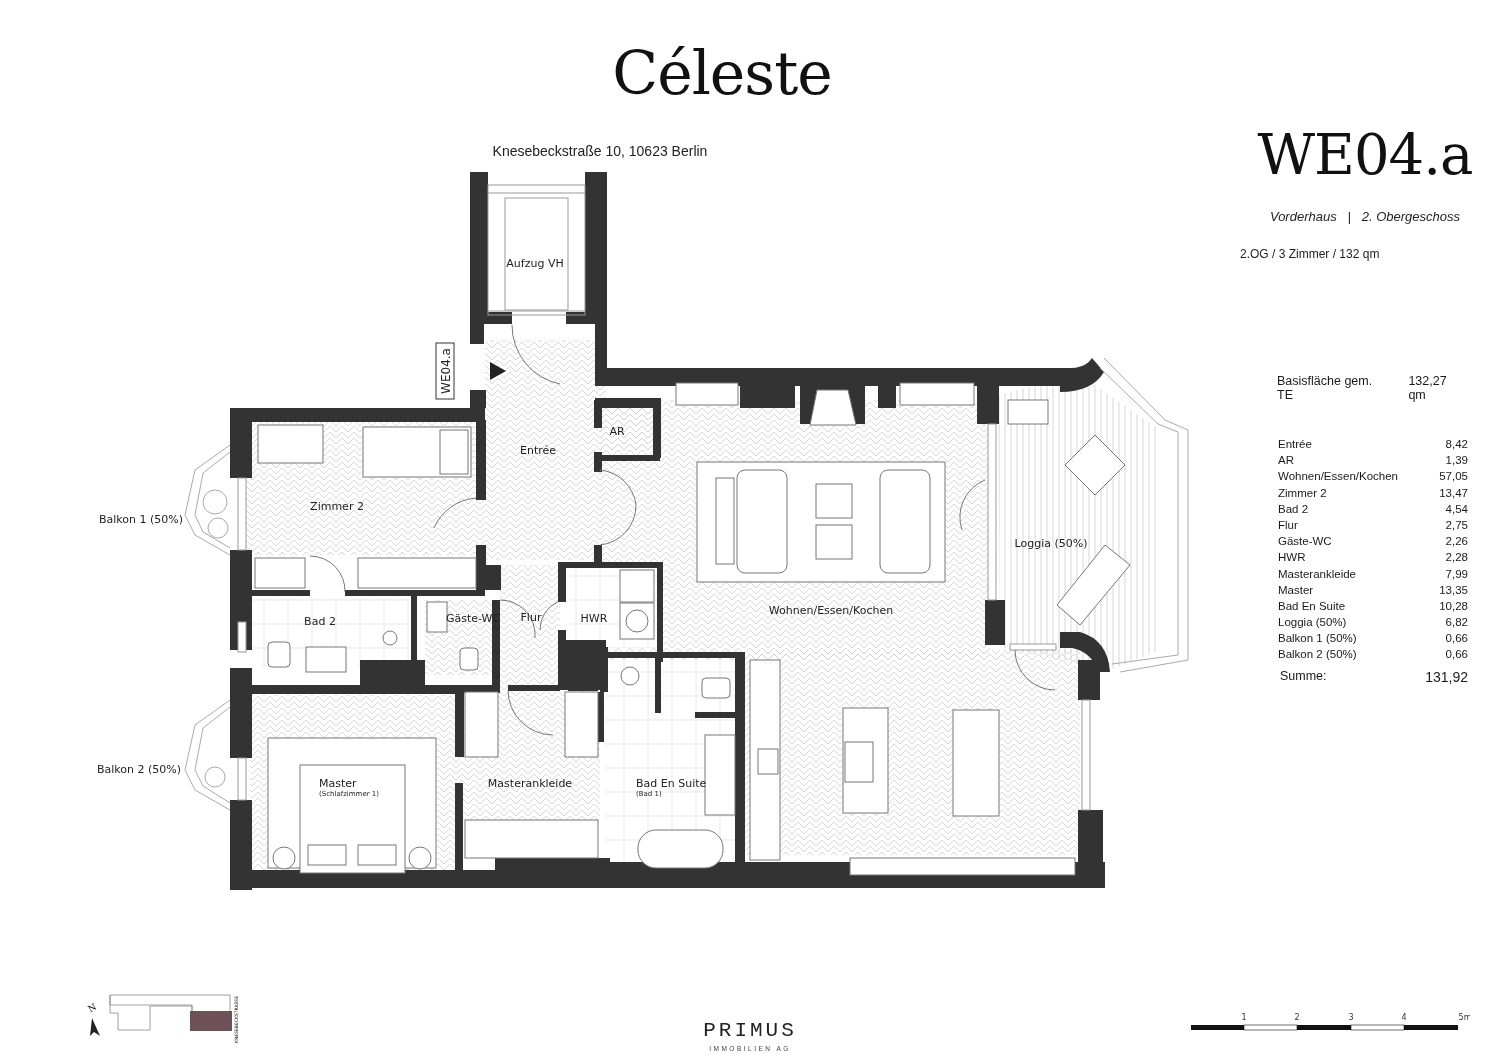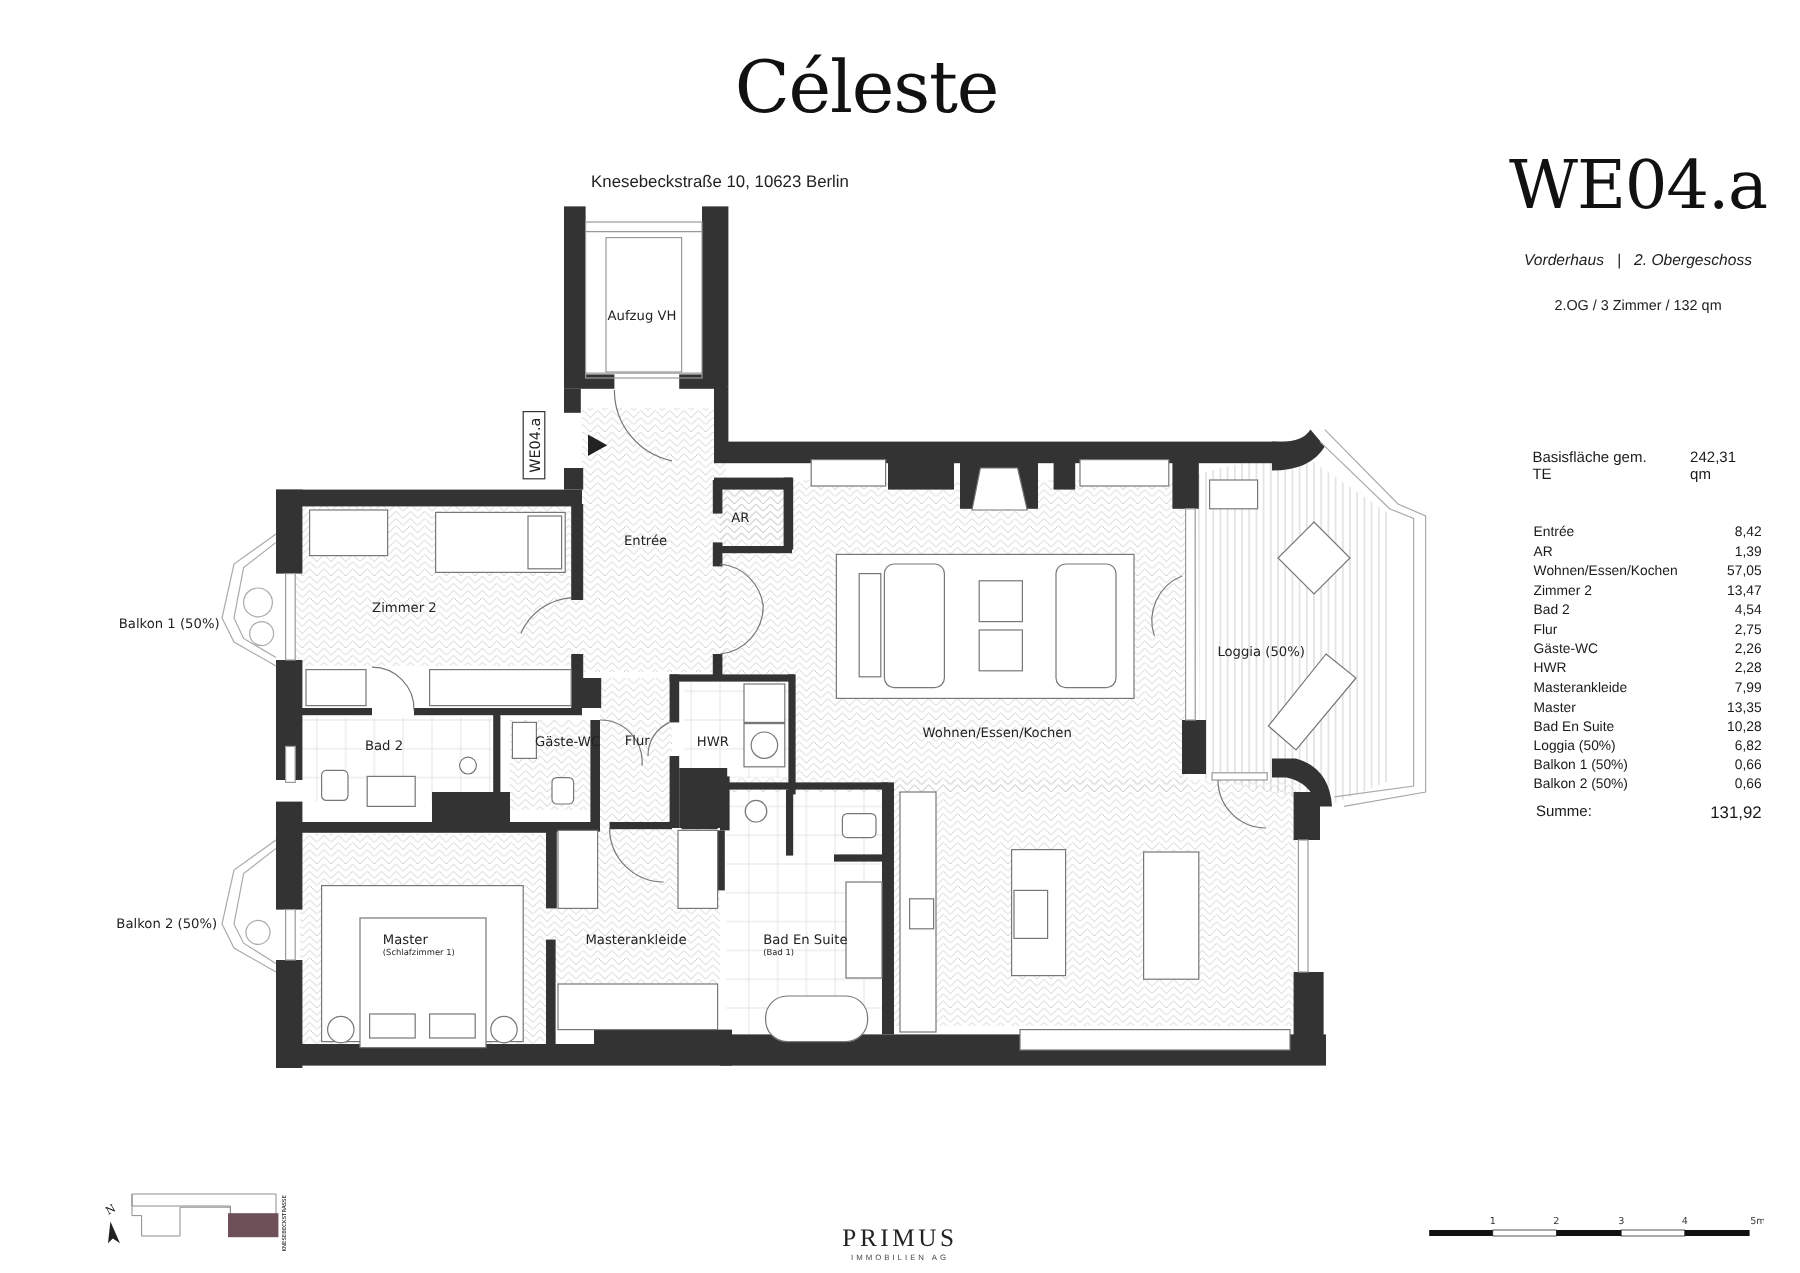--- a/index.html
+++ b/index.html
@@ -2,51 +2,51 @@
 <html><head>
 <meta charset="utf-8">
 <style>
   html,body{margin:0;padding:0;background:#ffffff;}
   body{width:1500px;height:1061px;position:relative;overflow:hidden;font-family:"Liberation Sans",sans-serif;color:#1a1a1a;}
   .abs{position:absolute;}
   #brand{left:0;width:1444px;top:38px;text-align:center;font-family:"DejaVu Serif",serif;font-size:60px;letter-spacing:-1px;color:#111;}
   #address{left:0;width:1200px;top:143px;text-align:center;font-size:14px;color:#222;}
   #unit-title{left:1250px;width:230px;top:122px;text-align:center;font-family:"DejaVu Serif",serif;font-size:56px;color:#111;letter-spacing:-1px;}
   #unit-sub{left:1240px;width:250px;top:209px;text-align:center;font-size:13px;color:#222;font-style:italic;}
-  #unit-summary{left:1240px;width:250px;top:247px;text-align:center;font-size:12px;color:#222;}
+  #unit-summary{left:1240px;width:250px;top:247px;font-size:12px;color:#222;}
   #base-area{left:1277px;top:374px;width:190px;font-size:12.5px;display:flex;justify-content:space-between;gap:18px;}
   #area-table{left:1278px;top:436px;width:190px;font-size:11.5px;}
   .arow{display:flex;justify-content:space-between;height:16.2px;line-height:16.2px;}
   #area-sum{left:1280px;top:669px;width:188px;font-size:12.5px;display:flex;justify-content:space-between;}
   #area-sum .v{font-size:14px;margin-left:20px;}
   #plan{left:0;top:0;}
   .rl{font-family:"DejaVu Sans",sans-serif;font-size:11px;fill:#222;}
   .rls{font-family:"DejaVu Sans",sans-serif;font-size:7px;fill:#222;}
-  #logo{left:650px;width:200px;top:1019px;text-align:center;font-family:Liberation Serif, serif;font-size:21px;letter-spacing:3px;color:#222;}
+  #logo{left:650px;width:200px;top:1019px;text-align:center;font-family:Liberation Mono, monospace;font-size:21px;letter-spacing:3px;color:#222;}
   #logo-sub{left:650px;width:200px;top:1045px;text-align:center;font-size:6.5px;letter-spacing:2.5px;color:#444;}
   #scale{left:1190px;top:1010px;width:280px;height:24px;}
   #keyplan{left:80px;top:990px;width:170px;height:60px;}
 </style>
 </head>
 <body>
 
 <div id="brand" class="abs">Céleste</div>
 <div id="address" class="abs">Knesebeckstraße 10, 10623 Berlin</div>
 
 <div id="unit-title" class="abs">WE04.a</div>
 <div id="unit-sub" class="abs">
   <span>Vorderhaus</span>
   &nbsp;&nbsp;<span>|</span>&nbsp;&nbsp;
   <span>2. Obergeschoss</span>
 </div>
 <div id="unit-summary" class="abs">2.OG / 3 Zimmer / 132 qm</div>
 
 <div id="base-area" class="abs">
   <span>Basisfläche gem. TE</span>
-  <span>242,31 qm</span>
+  <span>132,27 qm</span>
 </div>
 <div id="area-table" class="abs">
   <div class="arow">
       <span>Entrée</span>
       <span>8,42</span>
     </div>
   <div class="arow">
       <span>AR</span>
       <span>1,39</span>
     </div>

